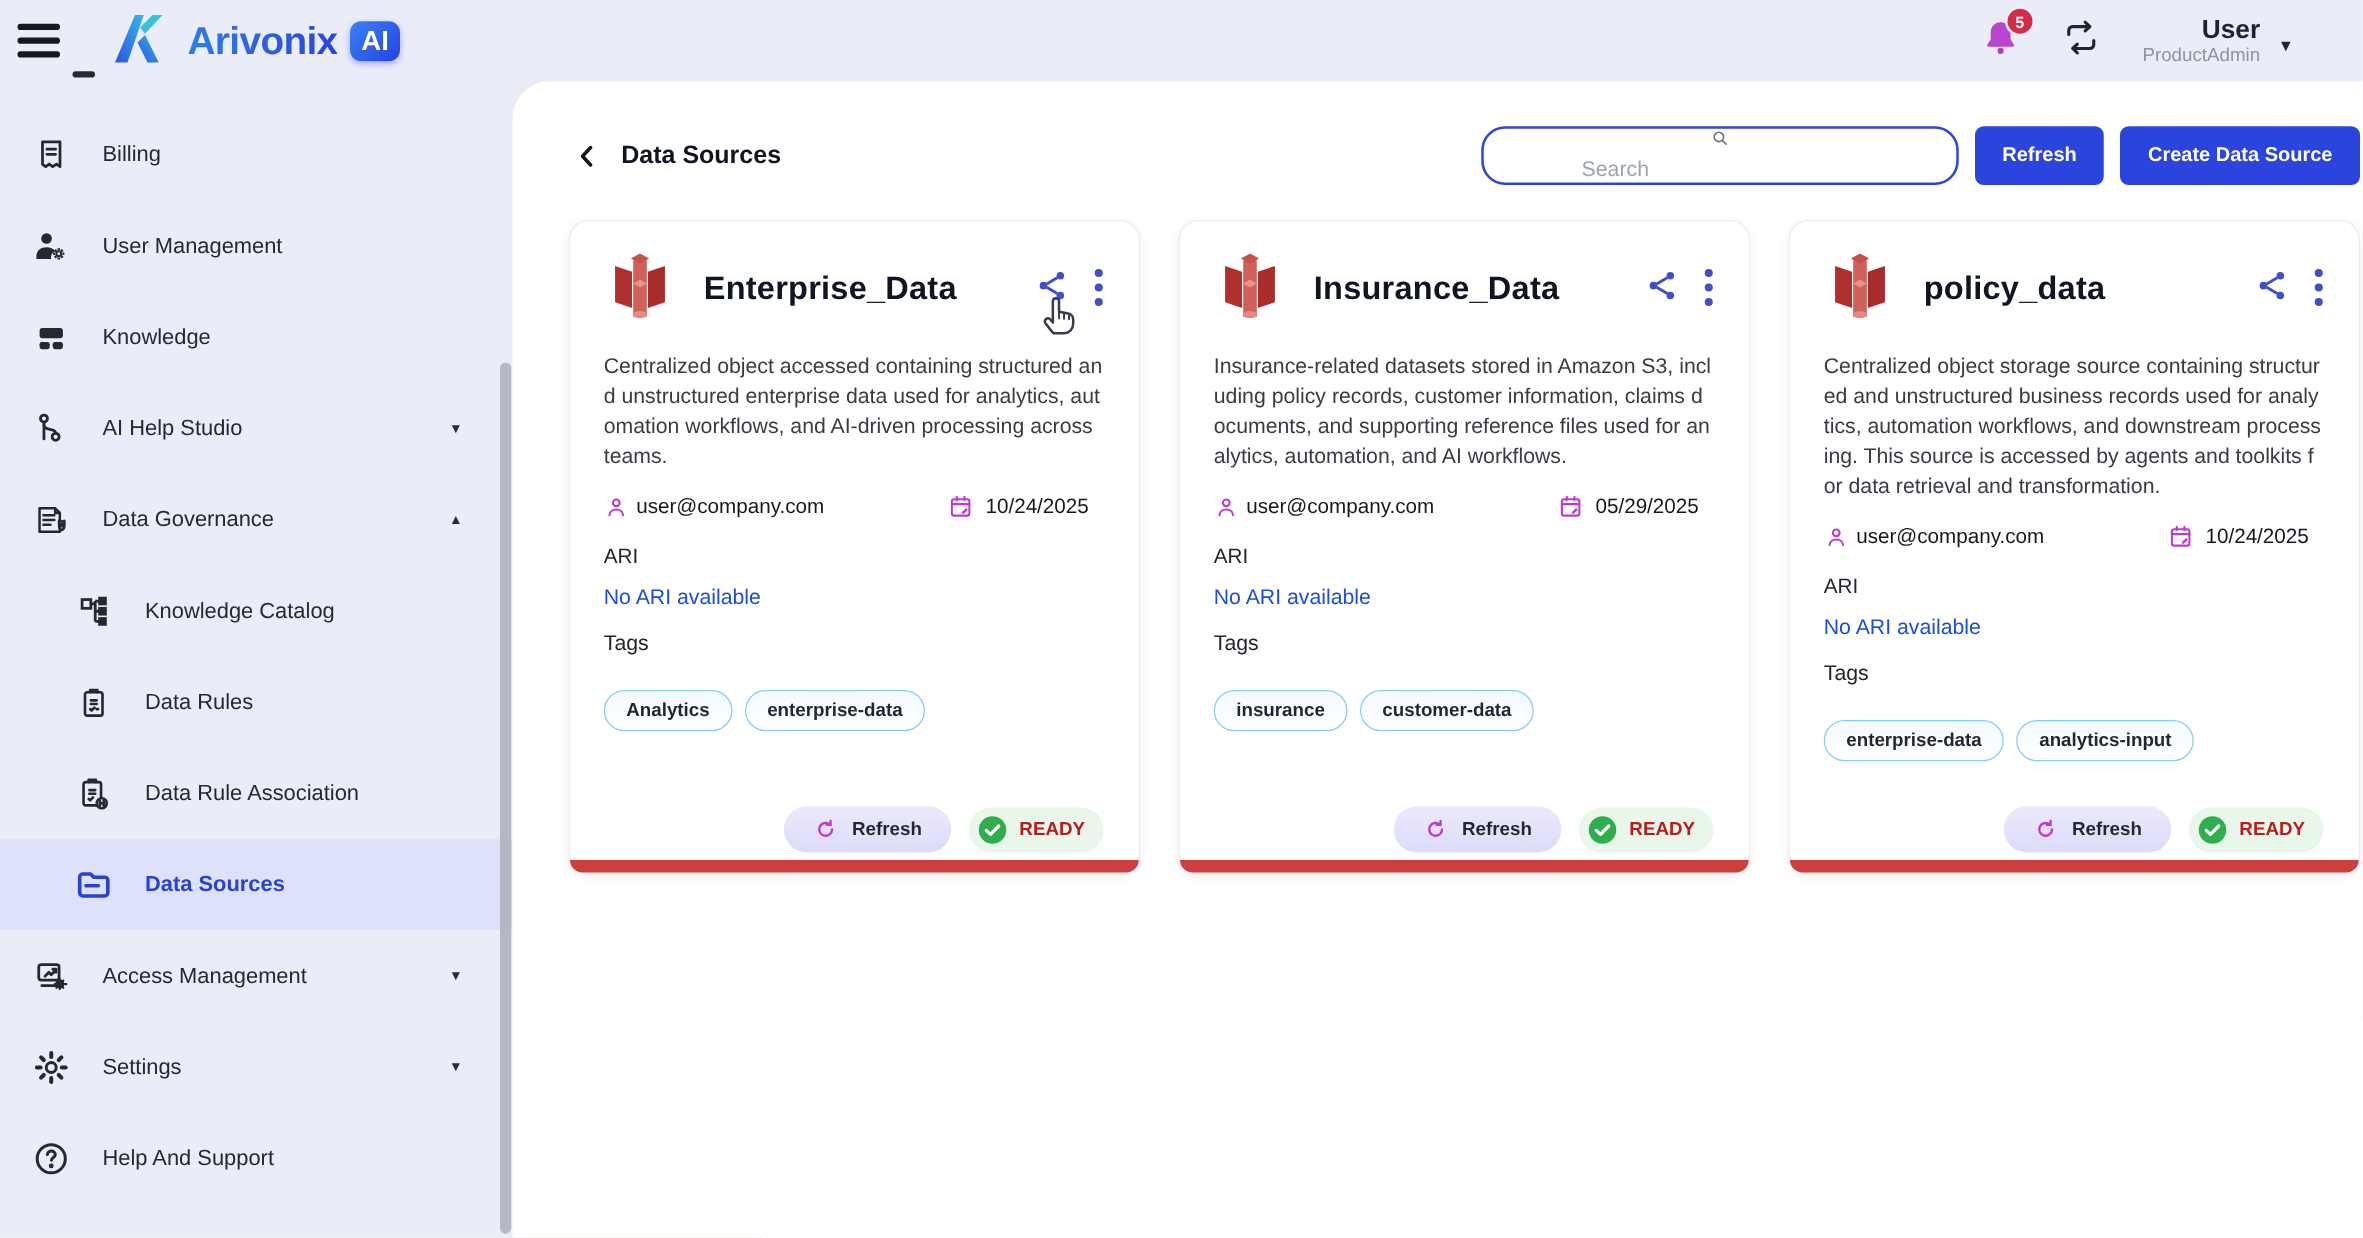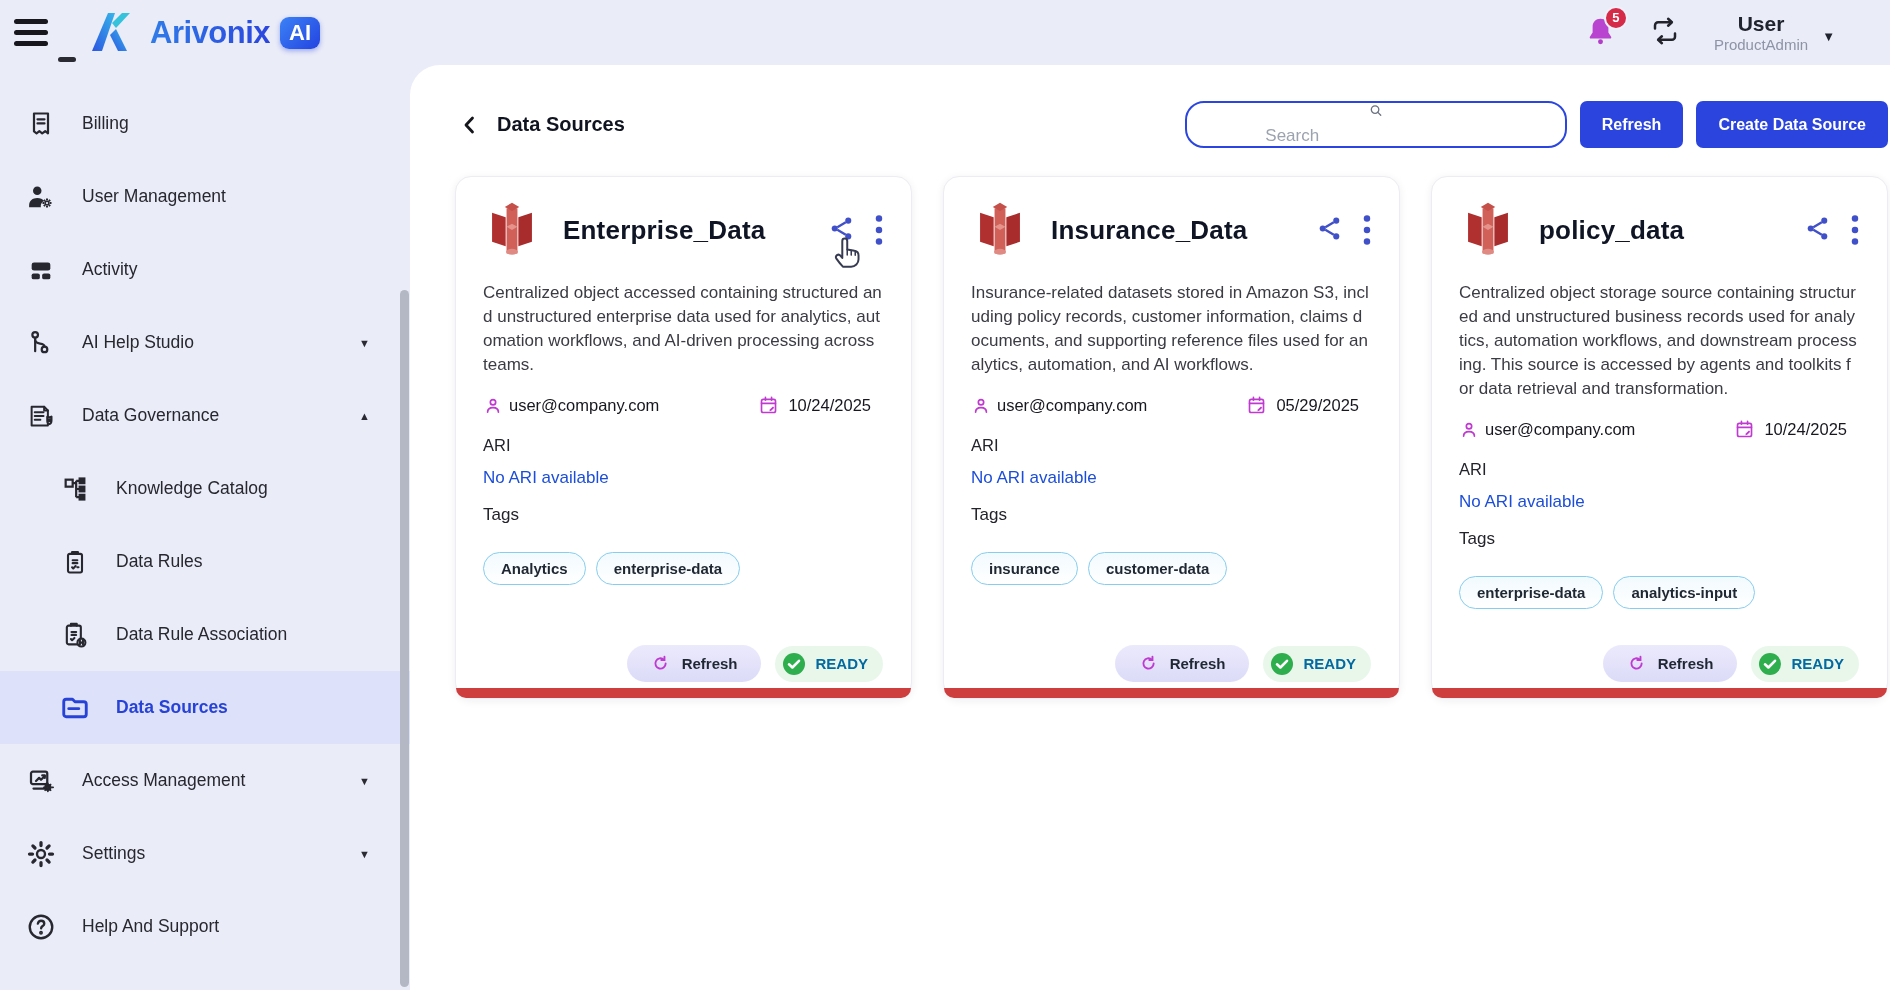--- a/index.html
+++ b/index.html
@@ -13,21 +13,21 @@
   .brand { display:flex; align-items:center; gap:10px; margin-left:36px; }
   .brand-name { font-size:31px; font-weight:800; letter-spacing:-.5px;
     background:linear-gradient(90deg,#2f7ce8,#2b44de); -webkit-background-clip:text; background-clip:text; color:transparent; }
   .ai-badge { background:linear-gradient(135deg,#3b82f6,#2443e0); color:#fff; font-weight:800; font-size:22px;
     border-radius:9px; padding:3px 9px; box-shadow:0 2px 5px rgba(40,70,220,.4); }
   .top-right { margin-left:auto; display:flex; align-items:center; gap:34px; }
   .bell-wrap { position:relative; }
   .badge { position:absolute; top:-9px; right:-12px; background:#d62a49; color:#fff; font-size:13px; font-weight:700;
     width:24px; height:24px; border-radius:50%; display:flex; align-items:center; justify-content:center; border:2px solid #eef0fa; }
   .user-block { display:flex; align-items:center; gap:14px; }
-  .user-names { text-align:center; }
+  .user-names { text-align:right; }
   .user-name { font-size:21px; font-weight:700; color:#20242e; line-height:1.1; }
   .user-role { font-size:15px; color:#8d94a6; }
   .caret-down { font-size:13px; color:#20242e; margin-top:8px; }
 
   
   .shell { display:flex; height:925px; }
 
   
   .sidebar { width:410px; position:relative; padding-top:22px; flex:none; }
   .scroll-artifact { position:absolute; left:58px; top:-8px; width:18px; height:5px; background:#2a2a32; border-radius:3px; }
@@ -76,21 +76,21 @@
   .ari-value { margin-top:13px; font-size:17px; color:#1d4ed8; }
   .tags-label { margin-top:17px; font-size:17px; color:#23232b; }
   .tag-row { display:flex; gap:10px; margin-top:11px; }
   .tag { border:1.5px solid #86cdf0; border-radius:999px; padding:7px 17px; font-size:15px; font-weight:700; color:#1f2732;
     background:linear-gradient(180deg,#f2fafe, #ffffff);margin-top:16px; }
   .card-foot { margin-top:auto; margin-bottom:16px; display:flex; justify-content:flex-end; align-items:center; gap:14px; }
   .refresh-pill { display:flex; align-items:center; gap:12px; border:none; cursor:pointer; font-family:inherit;
     background:linear-gradient(180deg,#ebeafc,#dcdbf8); border-radius:999px; padding:9px 24px;
     font-size:15px; font-weight:700; color:#1f2732; }
   .ready-pill { display:flex; align-items:center; gap:9px; background:#e9f7eb; border-radius:999px; padding:6px 15px 6px 7px;
-    font-size:15px; font-weight:700; color:#0369a1; }
+    font-size:15px; font-weight:700; color:#b91c1c; }
   .cursor-hand { position:absolute; top:52px; left:372px; pointer-events:none; }
 </style>
 </head>
 <body>
 
 <div class="topbar">
   <div class="hamburger">
       <span></span>
       <span></span>
       <span></span>
@@ -171,21 +171,21 @@
     </div>
 
     <div class="nav-item">
       <span class="ic">
         <svg width="28" height="28" viewBox="0 0 24 24" fill="currentColor">
           <rect x="4" y="5.5" width="16" height="7" rx="2"></rect>
             <rect x="4" y="15" width="7" height="5" rx="1.6"></rect>
             <rect x="13" y="15" width="7" height="5" rx="1.6"></rect>
           </svg>
       </span>
-      <span>Activity</span>
+      <span>Knowledge</span>
     </div>
 
     <div class="nav-item">
       <span class="ic">
         <svg width="28" height="28" viewBox="0 0 24 24" fill="none" stroke="currentColor" stroke-width="1.9" stroke-linecap="round">
           <circle cx="7" cy="5" r="2.4"></circle>
             <path d="M7 7.5V19"></path>
             <path d="M7 9.5c0 4.5 8 1.5 8 5.5"></path>
             <circle cx="15" cy="17.5" r="2.4"></circle>
           </svg>

